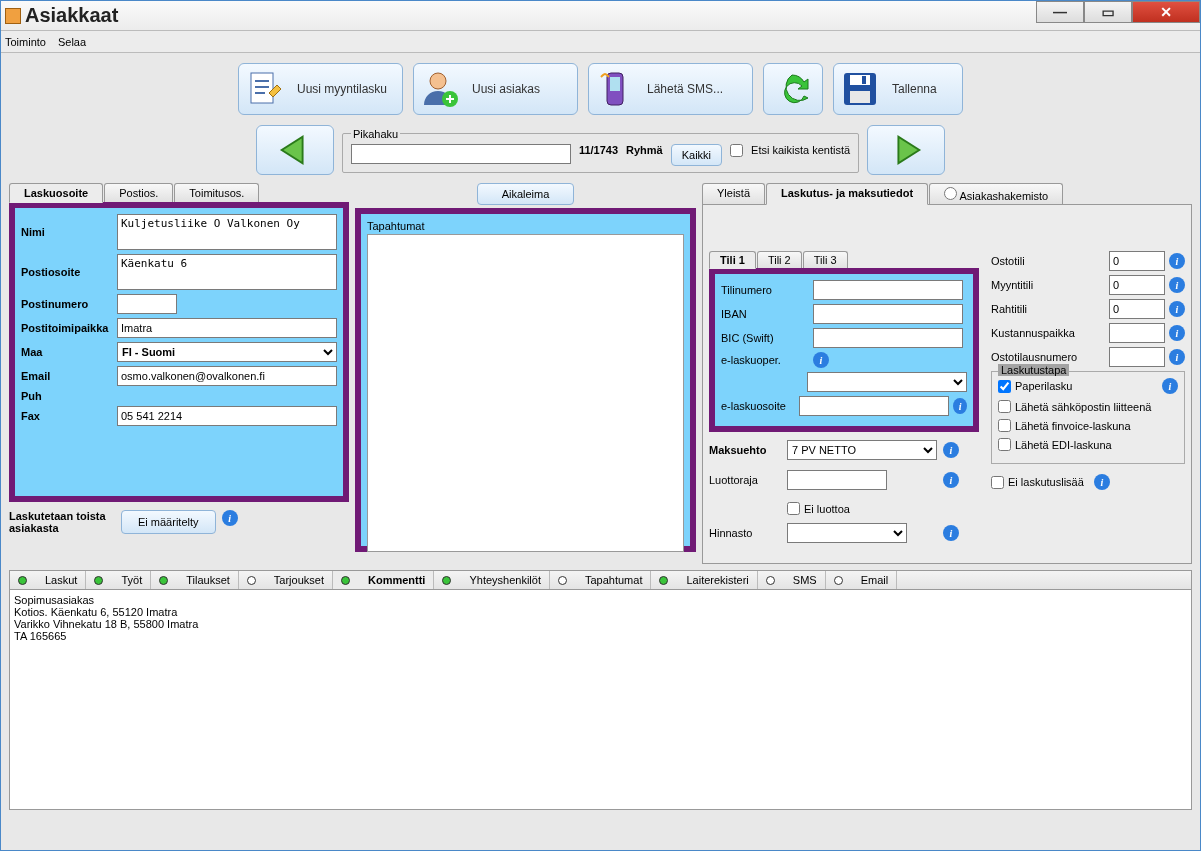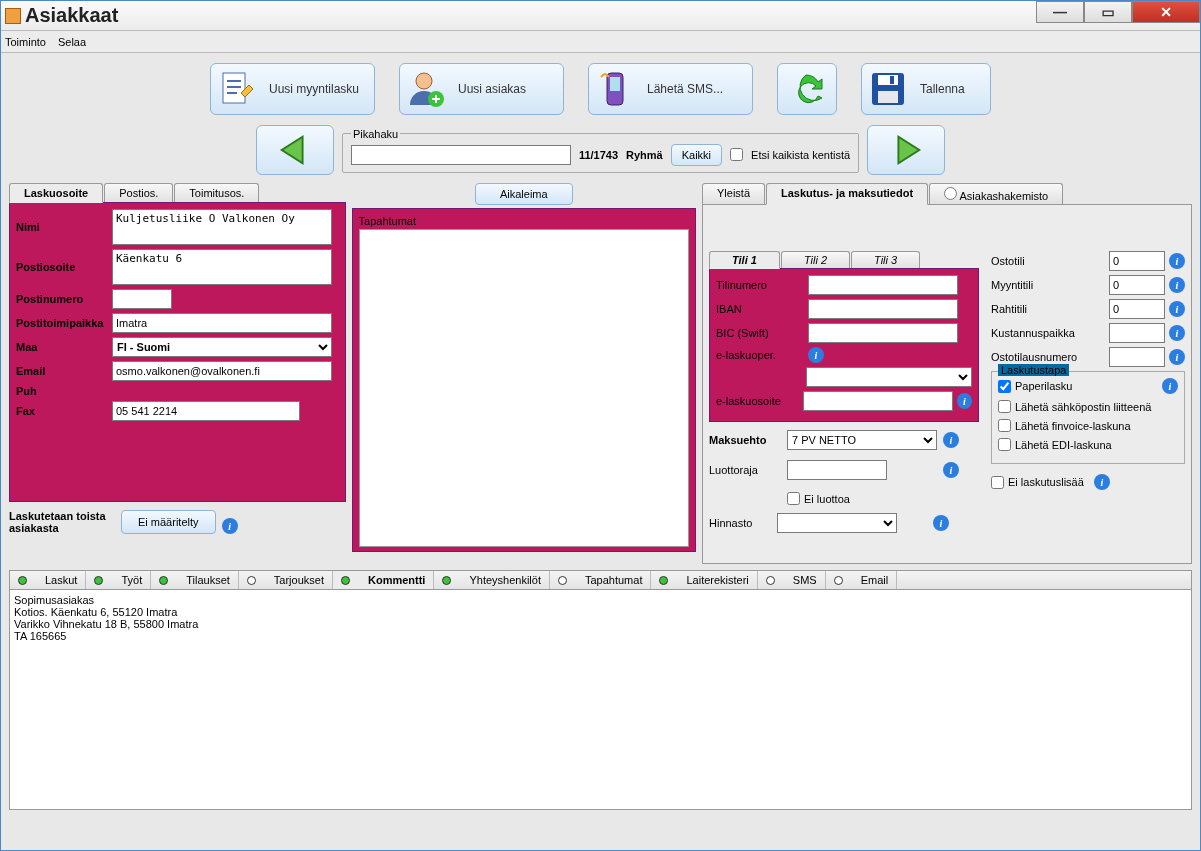--- a/index.html
+++ b/index.html
@@ -28,57 +28,57 @@
   padding: 0 4px;
   position: relative;
 }
 .titlebar .icon-app { width: 16px; height: 16px; background:#f0a040; border:1px solid #a06010; margin-right:4px;}
 .titlebar h1 { font-size: 20px; font-weight: bold; color:#222; }
 .winbtns { position:absolute; right:0; top:0; display:flex; height:22px;}
 .winbtn { width:48px; height:22px; border:1px solid #888; display:flex;align-items:center;justify-content:center; background:linear-gradient(#f4f4f4,#ddd); font-size:14px; font-weight:bold; color:#333;}
 .winbtn.close { background:linear-gradient(#e05040,#c03020); color:#fff; width:68px;}
 .menubar { height:22px; background:#ececec; border-bottom:1px solid #bbb; display:flex; align-items:center; padding:0 4px; gap:12px; }
 .menubar span { cursor:default; }
-.toolbar-row{display:flex;justify-content:center;gap:24px;padding:10px 0 6px;background:#e8e8e8;}
+.toolbar-row{display:flex;justify-content:center;gap:10px;padding:10px 0 6px;background:#e8e8e8;}
 .big-btn{display:flex;align-items:center;gap:12px;min-width:165px;height:52px;padding:0 14px 0 6px;border:1px solid #8fb4d8;border-radius:6px;background:linear-gradient(#f3f9ff,#d3e6f7);font-size:12px;color:#333;}
 .big-btn .bicon{width:40px;height:40px;border-radius:6px;display:flex;align-items:center;justify-content:center;}
 .nav-row{display:flex;align-items:center;justify-content:center;gap:8px;padding:4px 0 8px;}
 .arrow-btn{width:78px;height:50px;border:1px solid #8fb4d8;border-radius:6px;background:linear-gradient(#f3f9ff,#d3e6f7);display:flex;align-items:center;justify-content:center;}
 .arrow-btn svg{width:38px;height:38px;}
-.quick-search{border:1px solid #aaa;border-radius:2px;padding:4px 8px 6px;background:#e8e8e8;display:flex;align-items:center;gap:8px;position:relative;}
+.quick-search{border:1px solid #aaa;border-radius:2px;padding:4px 8px 6px;background:#e8e8e8;display:flex;gap:8px;position:relative;}
 .quick-search legend{font-size:11px;padding:0 2px;}
 .qs-input{width:220px;height:20px;border:1px solid #7a7a7a;background:#fff;padding:0 3px;}
 .small-btn{height:22px;padding:0 10px;border:1px solid #8fb4d8;border-radius:4px;background:linear-gradient(#f3f9ff,#d3e6f7);font-size:11px;}
 .cb{width:13px;height:13px;}
 .info-icon{display:inline-flex;width:16px;height:16px;border-radius:50%;background:#2b7de0;color:#fff;align-items:center;justify-content:center;font-size:10px;font-style:italic;font-weight:bold;font-family:Georgia,serif;}
 .main-area{display:flex;gap:6px;padding:0 8px;}
 .left-col{width:340px;}
 .mid-col{width:348px;}
 .right-col{flex:1;}
 .tabset{display:flex;}
 .tab{padding:3px 14px;border:1px solid #999;border-bottom:none;background:linear-gradient(#f8f8f8,#e0e0e0);margin-right:1px;font-size:11px;border-radius:3px 3px 0 0;cursor:default;}
 .tab.active{background:#ececec;font-weight:bold;border-bottom:1px solid #ececec;position:relative;z-index:2;}
-.panel{border:1px solid #701a75;background:#be185d;padding:6px;margin-top:-1px;position:relative;z-index:1;}
+.panel{border:6px solid #701a75;background:#7dd3fc;padding:6px;margin-top:-1px;position:relative;z-index:1;}
 .frow{display:flex;align-items:center;margin-bottom:4px;}
 .frow label{width:96px;font-size:11px;font-weight:bold;}
 .tin{border:1px solid #7a7a7a;background:#fff;height:20px;padding:1px 3px;font-size:11px;}
 .ta{border:1px solid #7a7a7a;background:#fff;padding:2px 3px;font-size:11px;resize:none;}
 .sel{border:1px solid #7a7a7a;background:#fff;height:20px;font-size:11px;}
 .timestamp-btn{display:block;margin:0 auto 4px;}
 .right-tabs{display:flex;}
 .right-tabs .tab{border-radius:3px 3px 0 0;}
 .right-panel{border:1px solid #999;background:#ececec;padding:6px;margin-top:-1px;position:relative;z-index:1;min-height:360px;display:flex;gap:12px;}
 .acct-col{width:270px;}
-.acct-col .tabset .tab{padding:2px 22px;font-style:italic;}
+.acct-col .tabset .tab{padding:2px 10px;}
 .acct-frow{display:flex;align-items:center;margin-bottom:4px;}
 .acct-frow label{width:92px;font-size:11px;}
 .right-sub{flex:1;}
 .right-sub .frow label{width:118px;font-weight:normal;}
 .grpbox{border:1px solid #aaa;padding:6px;margin-top:4px;position:relative;}
-.grpbox .legend{position:absolute;top:-8px;left:6px;background:#0369a1;padding:0 3px;font-size:11px;}
+.grpbox .legend{position:absolute;top:-8px;left:6px;background:#a3a3a3;padding:0 3px;font-size:11px;}
 .chk-row{display:flex;align-items:center;gap:4px;margin-bottom:6px;font-size:11px;}
 .bottom-tabs{display:flex;border:1px solid #999;background:linear-gradient(#f4f4f4,#e4e4e4);margin:6px 8px 0;}
 .btab{display:flex;align-items:center;gap:18px;padding:3px 8px;border-right:1px solid #bbb;font-size:11px;cursor:default;}
 .btab.active{background:#ececec;font-weight:bold;}
 .dot{width:9px;height:9px;border-radius:50%;border:1px solid #333;}
 .dot.green{background:#3ac43a;}
 .dot.empty{background:#fff;}
 .comment-area{margin:0 8px 8px;border:1px solid #999;border-top:none;background:#fff;height:220px;padding:4px;font-size:11px;white-space:pre-line;}
 </style>
 </head>
@@ -206,24 +206,24 @@
           </div>
         <div class="frow">
             <label>Email</label>
           <input class="tin" style="width: 220px;" value="osmo.valkonen@ovalkonen.fi">
           </div>
         <div class="frow">
             <label>Puh</label>
           </div>
         <div class="frow">
             <label>Fax</label>
-          <input class="tin" style="width: 188px;" value="05 541 2214">
-          </div>
-      </div>
-      <div style="display:flex;align-items:flex-end;gap:6px;margin-top:8px;">
+          <input class="tin" style="width: 220px;" value="05 541 2214">
+          </div>
+      </div>
+      <div style="display:flex;align-items:flex-start;gap:6px;margin-top:8px;">
         <label style="width:106px;font-weight:bold;">Laskutetaan toista asiakasta</label>
         <button class="small-btn" style="height:24px;padding:0 16px;">Ei määritelty</button>
         <span class="info-icon">i</span>
       </div>
     </div>
 
     <div class="mid-col">
       <button class="small-btn timestamp-btn" style="padding:3px 24px;">Aikaleima</button>
       <div class="panel" style="height:344px;">
         <div style="font-size:11px;">Tapahtumat</div>
@@ -281,21 +281,21 @@
           <div class="acct-frow" style="margin-top:10px;">
               <label style="width:78px;">Luottoraja</label>
             <input class="tin" style="width: 100px;">
             <span class="info-icon" style="margin-left:56px;">i</span>
             </div>
           <div class="chk-row" style="margin-left:78px;margin-top:12px;">
               <input type="checkbox" class="cb" style="">
               <span>Ei luottoa</span>
             </div>
           <div class="acct-frow" style="margin-top:8px;">
-              <label style="width:68px;">Hinnasto</label>
+              <label style="width:78px;">Hinnasto</label>
             <select class="sel" style="width:120px;"><option></option></select>
             <span class="info-icon" style="margin-left:36px;">i</span>
             </div>
         </div>
 
         <div class="right-sub">
           <div style="height:40px;"></div>
           <div class="frow">
               <label>Ostotili</label>
               <input class="tin" style="width: 56px;" value="0"> 

